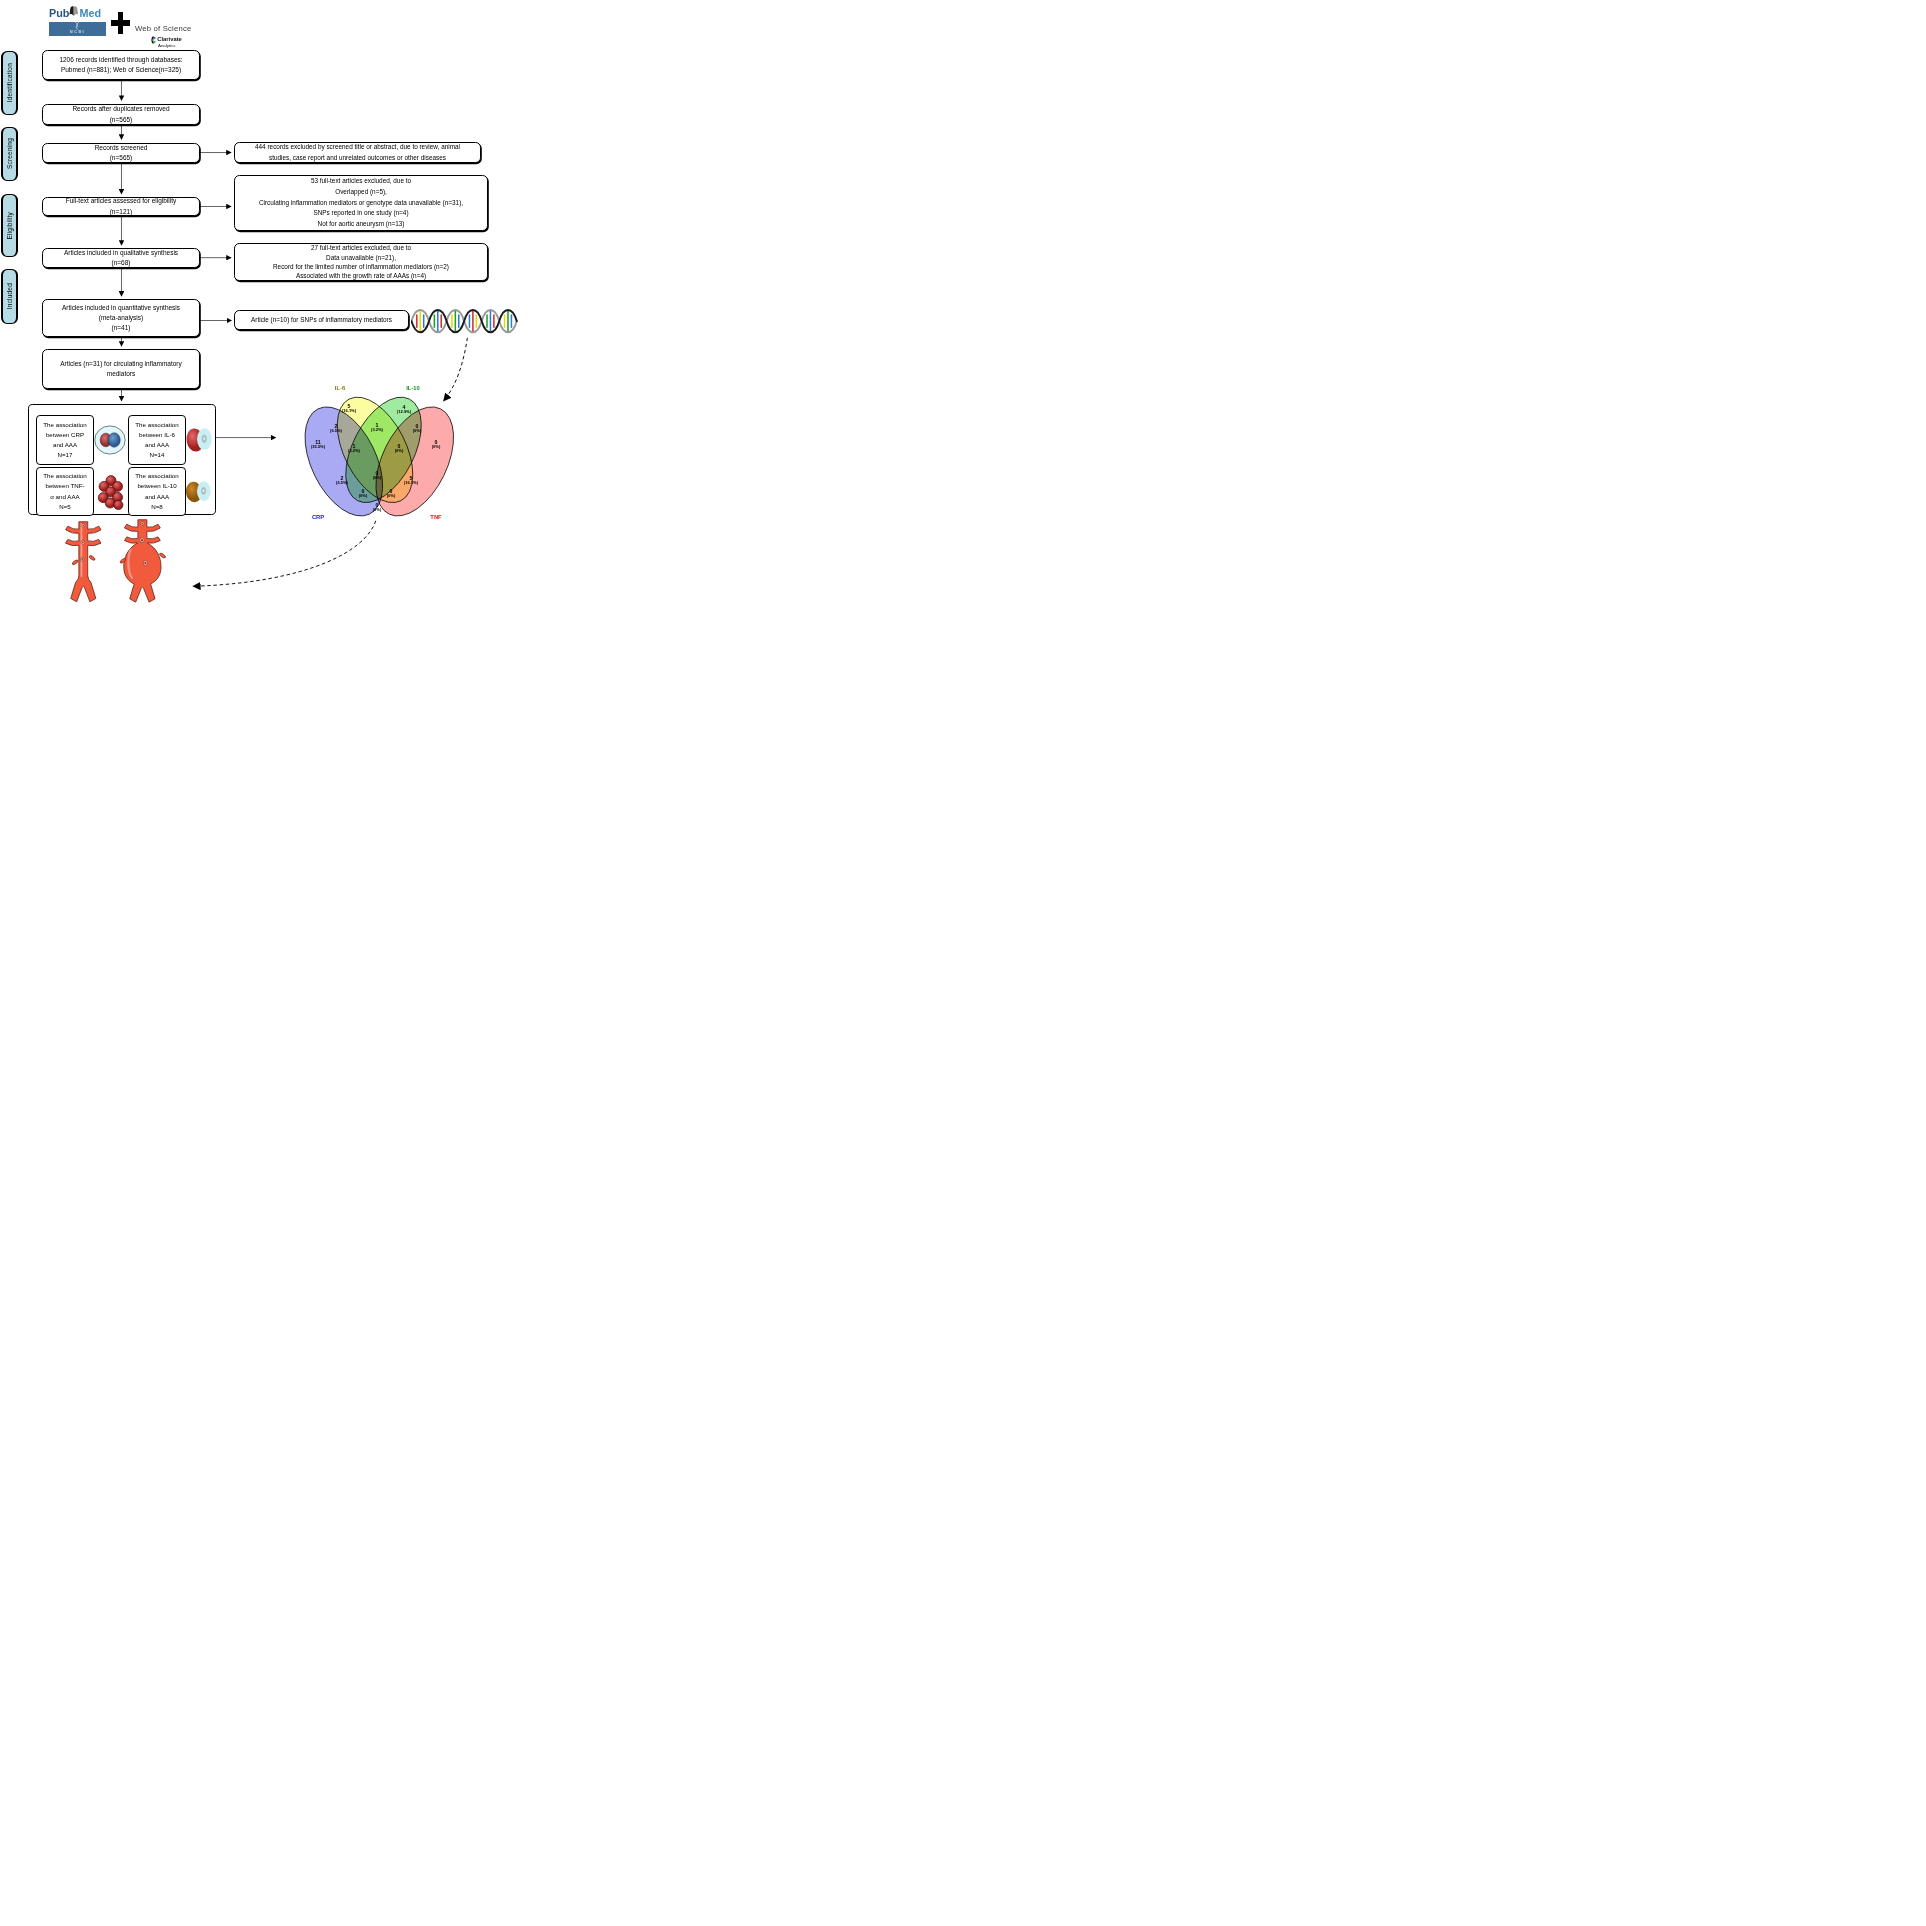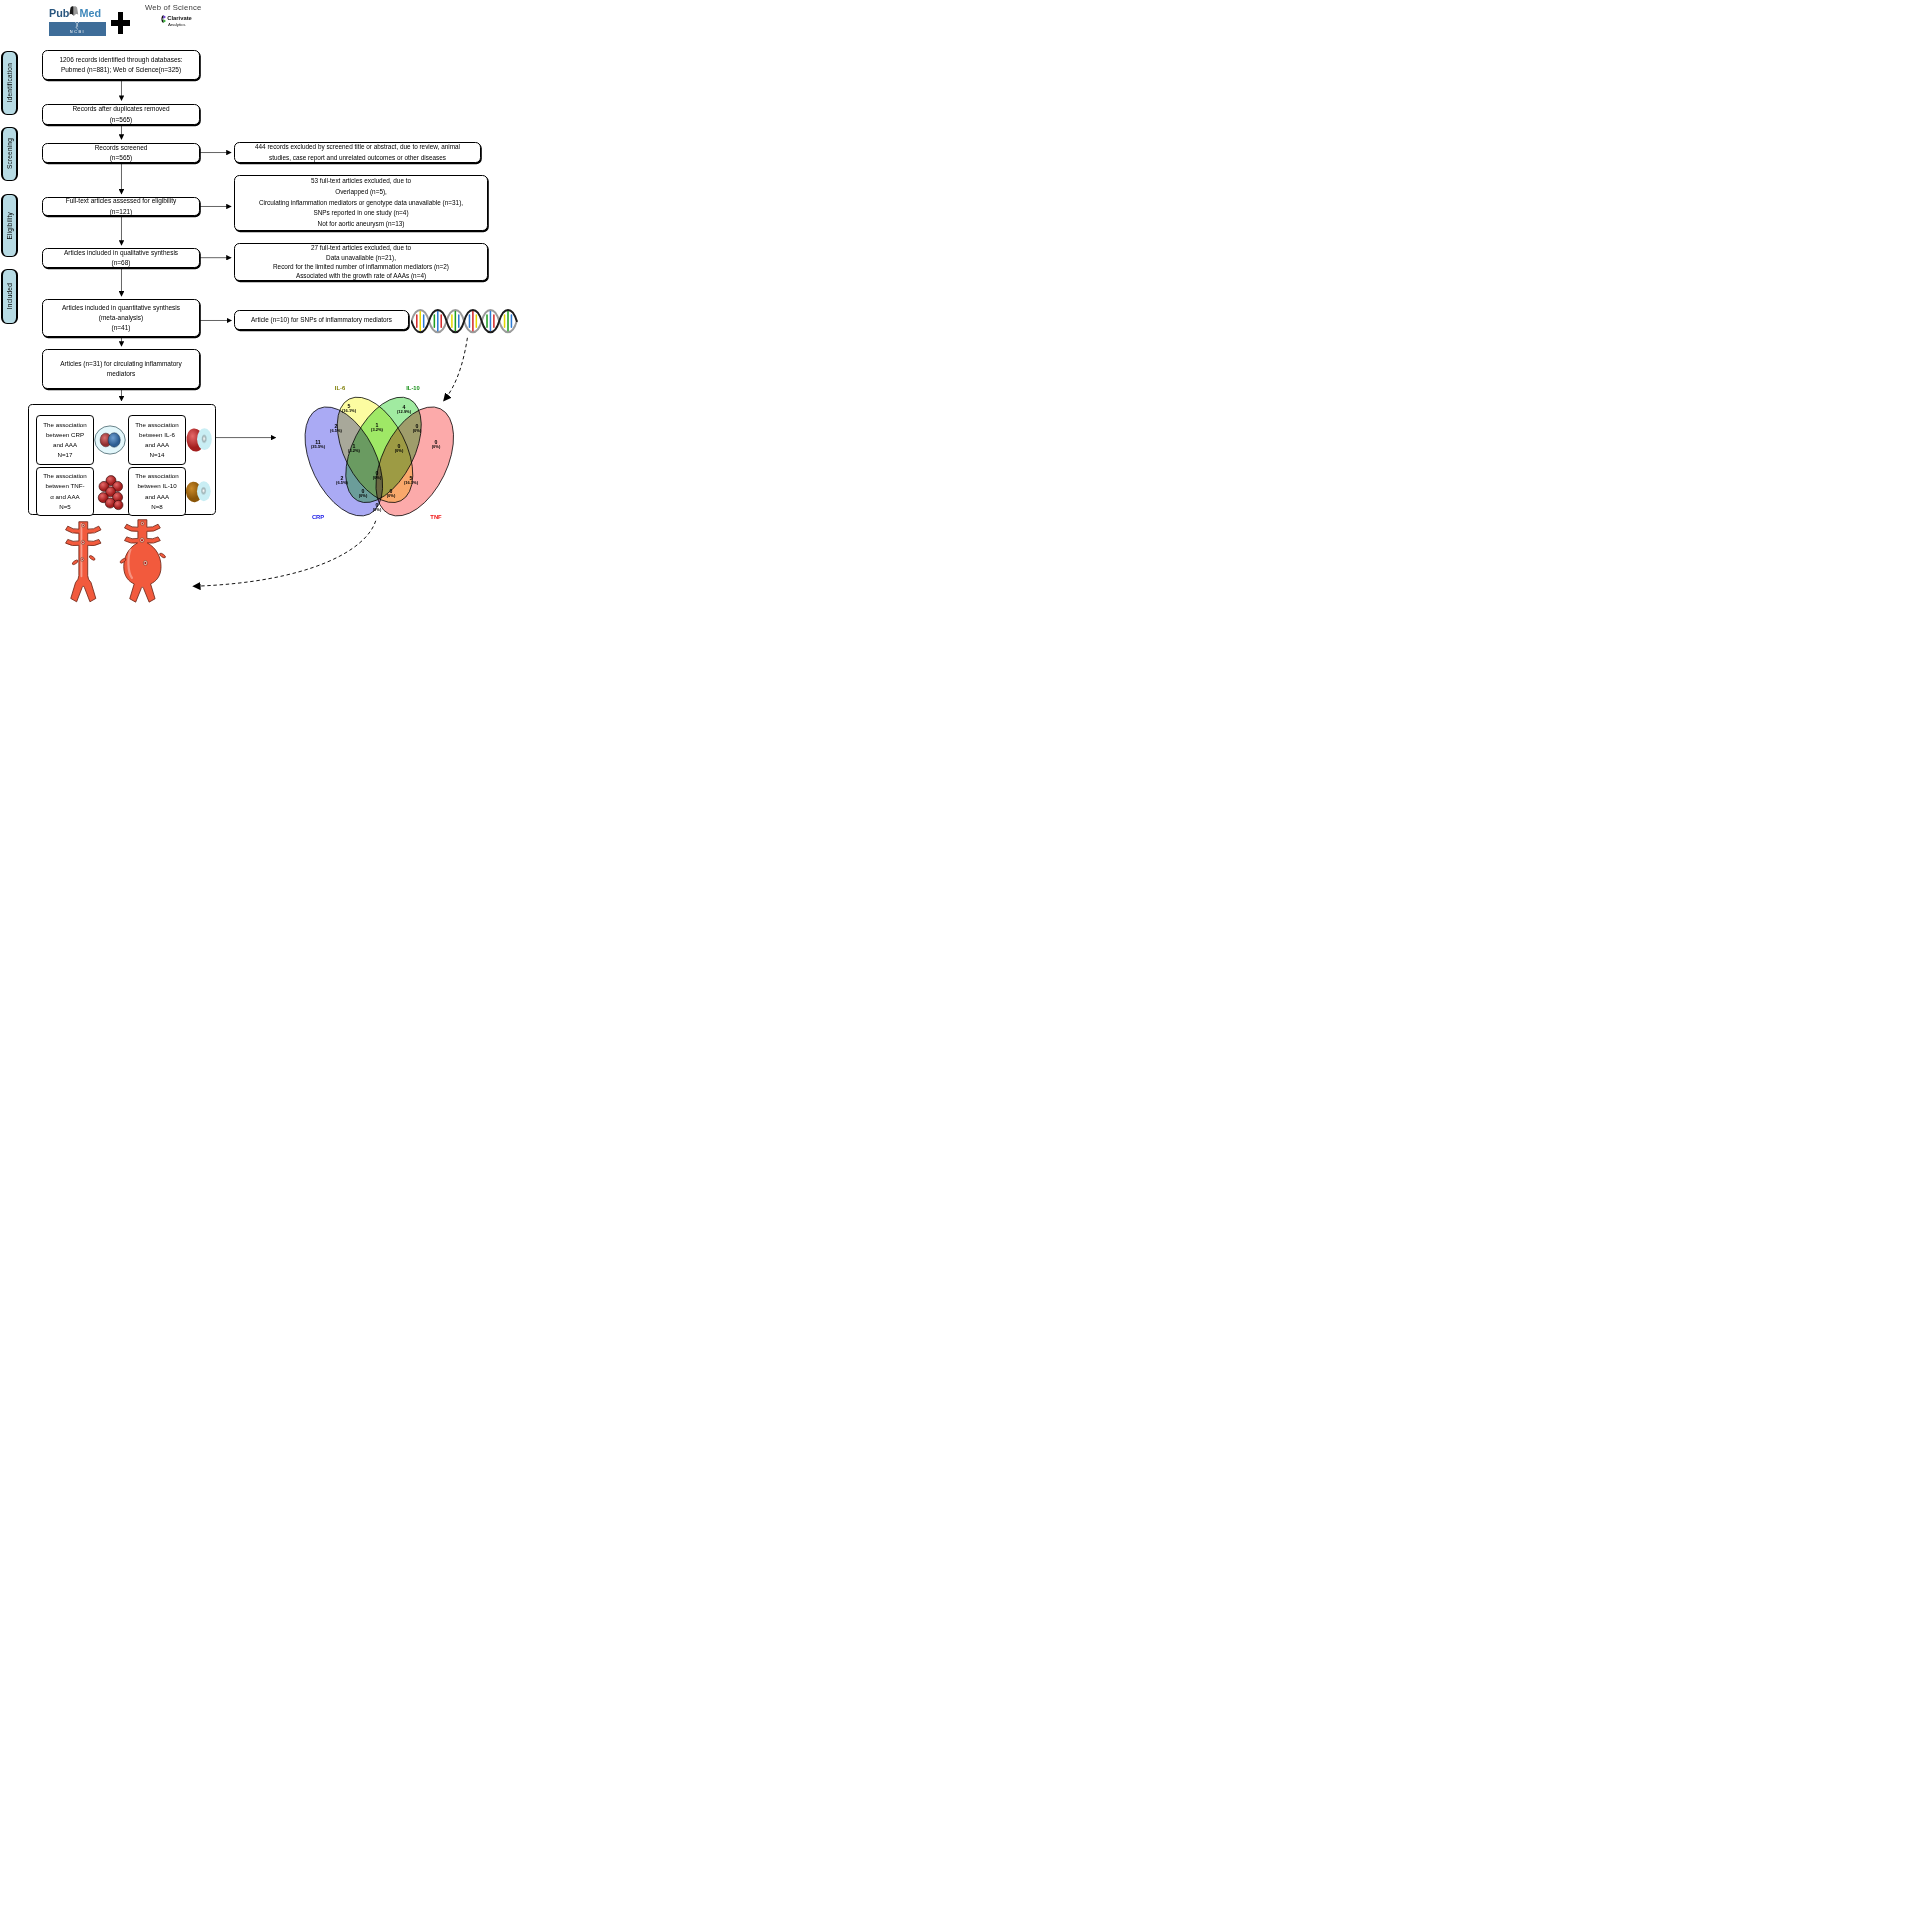--- a/index.html
+++ b/index.html
@@ -57,21 +57,21 @@
     </svg>
     <div class="ncbi-txt">NCBI</div>
   </div>
 </div>
 
 <div>
   <div class="abs" style="left:118px;top:11.6px;width:5.4px;height:22.3px;background:#000;"></div>
   <div class="abs" style="left:111px;top:20px;width:19px;height:5.8px;background:#000;"></div>
 </div>
 
-<div class="abs" style="left:135px;top:3px;width:65px;height:27px;margin-left:10px;">
+<div class="abs" style="left:135px;top:24px;width:65px;height:27px;">
   <div class="wos">Web of Science</div>
   <svg width="6.5" height="8" viewBox="0 0 16 20" style="position:absolute;left:14.6px;top:12px;">
     <path d="M8,0 L15,5 L8,10 z" fill="#6e3fd4"></path>
     <path d="M8,10 L15,15 L8,20 z" fill="#35b335"></path>
     <path d="M8,0 C2,3 2,17 8,20 L8,14 C5.5,12 5.5,8 8,6 z" fill="#111"></path>
   </svg>
   <div class="clv abs" style="left:22.3px;top:12px;">Clarivate</div>
   <div class="clvsub abs" style="left:23px;top:18.5px;">Analytics</div>
 </div>
 

